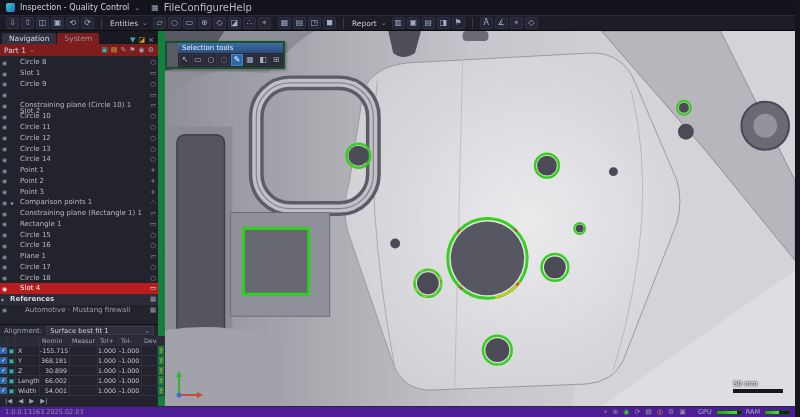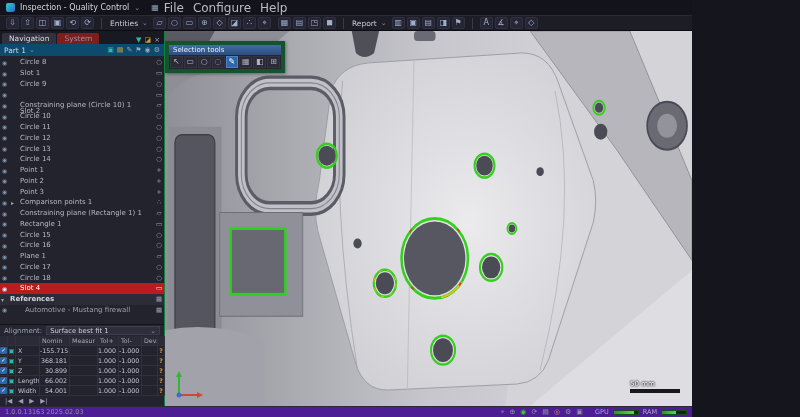--- a/index.html
+++ b/index.html
@@ -1,41 +1,41 @@
 <!DOCTYPE html>
 <html><head>
 <meta charset="utf-8">
 <style>
   *{margin:0;padding:0;box-sizing:border-box;}
   html,body{width:800px;height:417px;overflow:hidden;background:#15151d;font-family:"DejaVu Sans",sans-serif;}
-  .app{width:692px;height:417px;display:flex;flex-direction:column;color:#c2c2cc;}
+  .app{width:795px;height:417px;display:flex;flex-direction:column;color:#c2c2cc;}
   
   .titlebar{height:15px;background:#13131b;display:flex;align-items:center;gap:5px;padding:0 6px;flex:none;}
   .logo{width:9px;height:9px;border-radius:2px;background:linear-gradient(135deg,#2fd0c8,#2f66c8);flex:none;}
   .apptitle{font-size:8px;color:#d4d4de;white-space:nowrap;}
   .caret{font-size:7px;color:#8d93a2;}
   .gridicon{font-size:8px;color:#98a4ba;margin-left:6px;}
-  .menu{display:flex;gap:9px;font-size:12px;color:#b8bcc6;}
+  .menu{display:flex;gap:0;font-size:10px;color:#b8bcc6;}
   .menu-item{cursor:default;}
   
   .toolbar{height:16px;background:#1d1d27;border-top:1px solid #2a2a36;border-bottom:1px solid #0b0b12;display:flex;align-items:center;padding:0 4px;gap:3px;flex:none;overflow:hidden;}
   .tbgroup{display:flex;gap:2px;align-items:center;padding:0 2px;}
   .tbi{width:13px;height:12px;display:flex;align-items:center;justify-content:center;font-size:8px;color:#9fb0cc;background:#252534;border:1px solid #303042;border-radius:2px;line-height:1;}
   .tblabel{font-size:7.5px;color:#c8ccd6;margin:0 1px 0 3px;white-space:nowrap;}
   .vsep{width:1px;height:11px;background:#3a3a48;margin:0 2px;flex:none;}
   
   .main{flex:1;display:flex;min-height:0;}
-  .left{width:165px;flex:none;background:#23232e;display:flex;flex-direction:column;border-right:1px solid #15803d;}
+  .left{width:165px;flex:none;background:#23232e;display:flex;flex-direction:column;border-right:7px solid #15803d;}
   .tabsrow{height:13px;display:flex;background:#191922;align-items:flex-end;padding:1px 2px 0;flex:none;}
   .tabwrap{display:flex;gap:1px;}
   .tab{padding:1px 7px;font-size:7.5px;color:#8f8f9c;background:#7f1d1d;border-radius:2px 2px 0 0;white-space:nowrap;}
   .tab.active{background:#31313f;color:#dadae4;}
   .tabicons{margin-left:auto;display:flex;gap:3px;align-items:center;padding-right:2px;}
   .mini{font-size:7px;color:#9aa4b4;line-height:1;}
-  .parthdr{height:12px;background:#0c4a6e;display:flex;align-items:center;padding:0 4px;gap:3px;font-size:7.5px;color:#d4d4de;flex:none;}
+  .parthdr{height:12px;background:#7f1d1d;display:flex;align-items:center;padding:0 4px;gap:3px;font-size:7.5px;color:#d4d4de;flex:none;}
   .phicons{margin-left:auto;display:flex;gap:3px;align-items:center;}
   
   .tree{flex:1;overflow:hidden;padding-top:1px;}
   .trow{height:10.78px;display:flex;align-items:center;padding:0 1px;font-size:7px;color:#b4b8c2;gap:3px;white-space:nowrap;}
   .trow.sel{background:#b91c1c;color:#fff;}
   .trow.refhdr{background:#2c2c38;color:#d2d6de;font-weight:bold;}
   .trow.muted{color:#9aa0ac;}
   .eye{font-size:6px;color:#7e96ad;width:7px;flex:none;text-align:center;}
   .texp{width:6px;flex:none;font-size:6px;color:#9aa0ac;}
   .tlbl{flex:1;overflow:hidden;text-overflow:clip;}
@@ -55,21 +55,21 @@
   .dlabel{text-align:left;padding-left:2px;color:#c2c6d0;}
   .cbcell{display:flex;align-items:center;justify-content:center;}
   .cbx{width:7px;height:7px;background:#2f66a8;border-radius:1px;color:#fff;font-size:5.5px;line-height:7px;text-align:center;display:block;}
   .typecell{text-align:center;color:#2fb8a8;font-size:6px;}
   .helpcell{text-align:center;color:#e09a30;font-weight:bold;font-size:6.5px;}
   .navarrows{height:10px;display:flex;align-items:center;gap:6px;padding:0 5px;font-size:6.5px;color:#9aa0ac;background:#23232e;}
   .pgi{line-height:1;}
   
   .viewport{flex:1;position:relative;min-width:0;background:#b9b9bf;overflow:hidden;}
   .scene{position:absolute;inset:0;width:100%;height:100%;}
-  .seltools{position:absolute;left:0;top:10px;width:120px;border:4px solid #14532d;box-shadow:1px 1px 3px rgba(0,0,0,.4);}
+  .seltools{position:absolute;left:0;top:10px;width:120px;border:2px solid #14532d;box-shadow:1px 1px 3px rgba(0,0,0,.4);padding-left:11px;}
   .st-title{height:10px;background:linear-gradient(180deg,#3f6da6,#2c4d7d);color:#ecf2fa;font-size:7px;line-height:10px;padding:0 4px;}
   .st-body{background:#262630;display:flex;gap:1px;padding:1px;}
   .sti{width:13px;height:12px;display:flex;align-items:center;justify-content:center;color:#aab4c6;font-size:8px;background:#2b2b38;border:1px solid #343444;line-height:1;}
   .sti.active{background:#2f66a8;color:#fff;border-color:#4a85c8;}
   .scalebar{position:absolute;right:12px;bottom:13px;text-align:left;}
   .scalelabel{color:#fff;font-size:7px;text-shadow:0 0 2px #000,0 0 2px #000;margin-bottom:1px;}
   .scaleline{width:50px;height:4px;background:#17171c;margin-left:auto;border-left:2px solid #17171c;border-right:2px solid #17171c;}
   .triad{position:absolute;left:6px;bottom:5px;}
   
   .statusbar{height:11px;background:#4c1d95;border-top:1px solid #2a2a34;display:flex;align-items:center;padding:0 5px;gap:4px;font-size:6.5px;color:#8e94a0;flex:none;}

